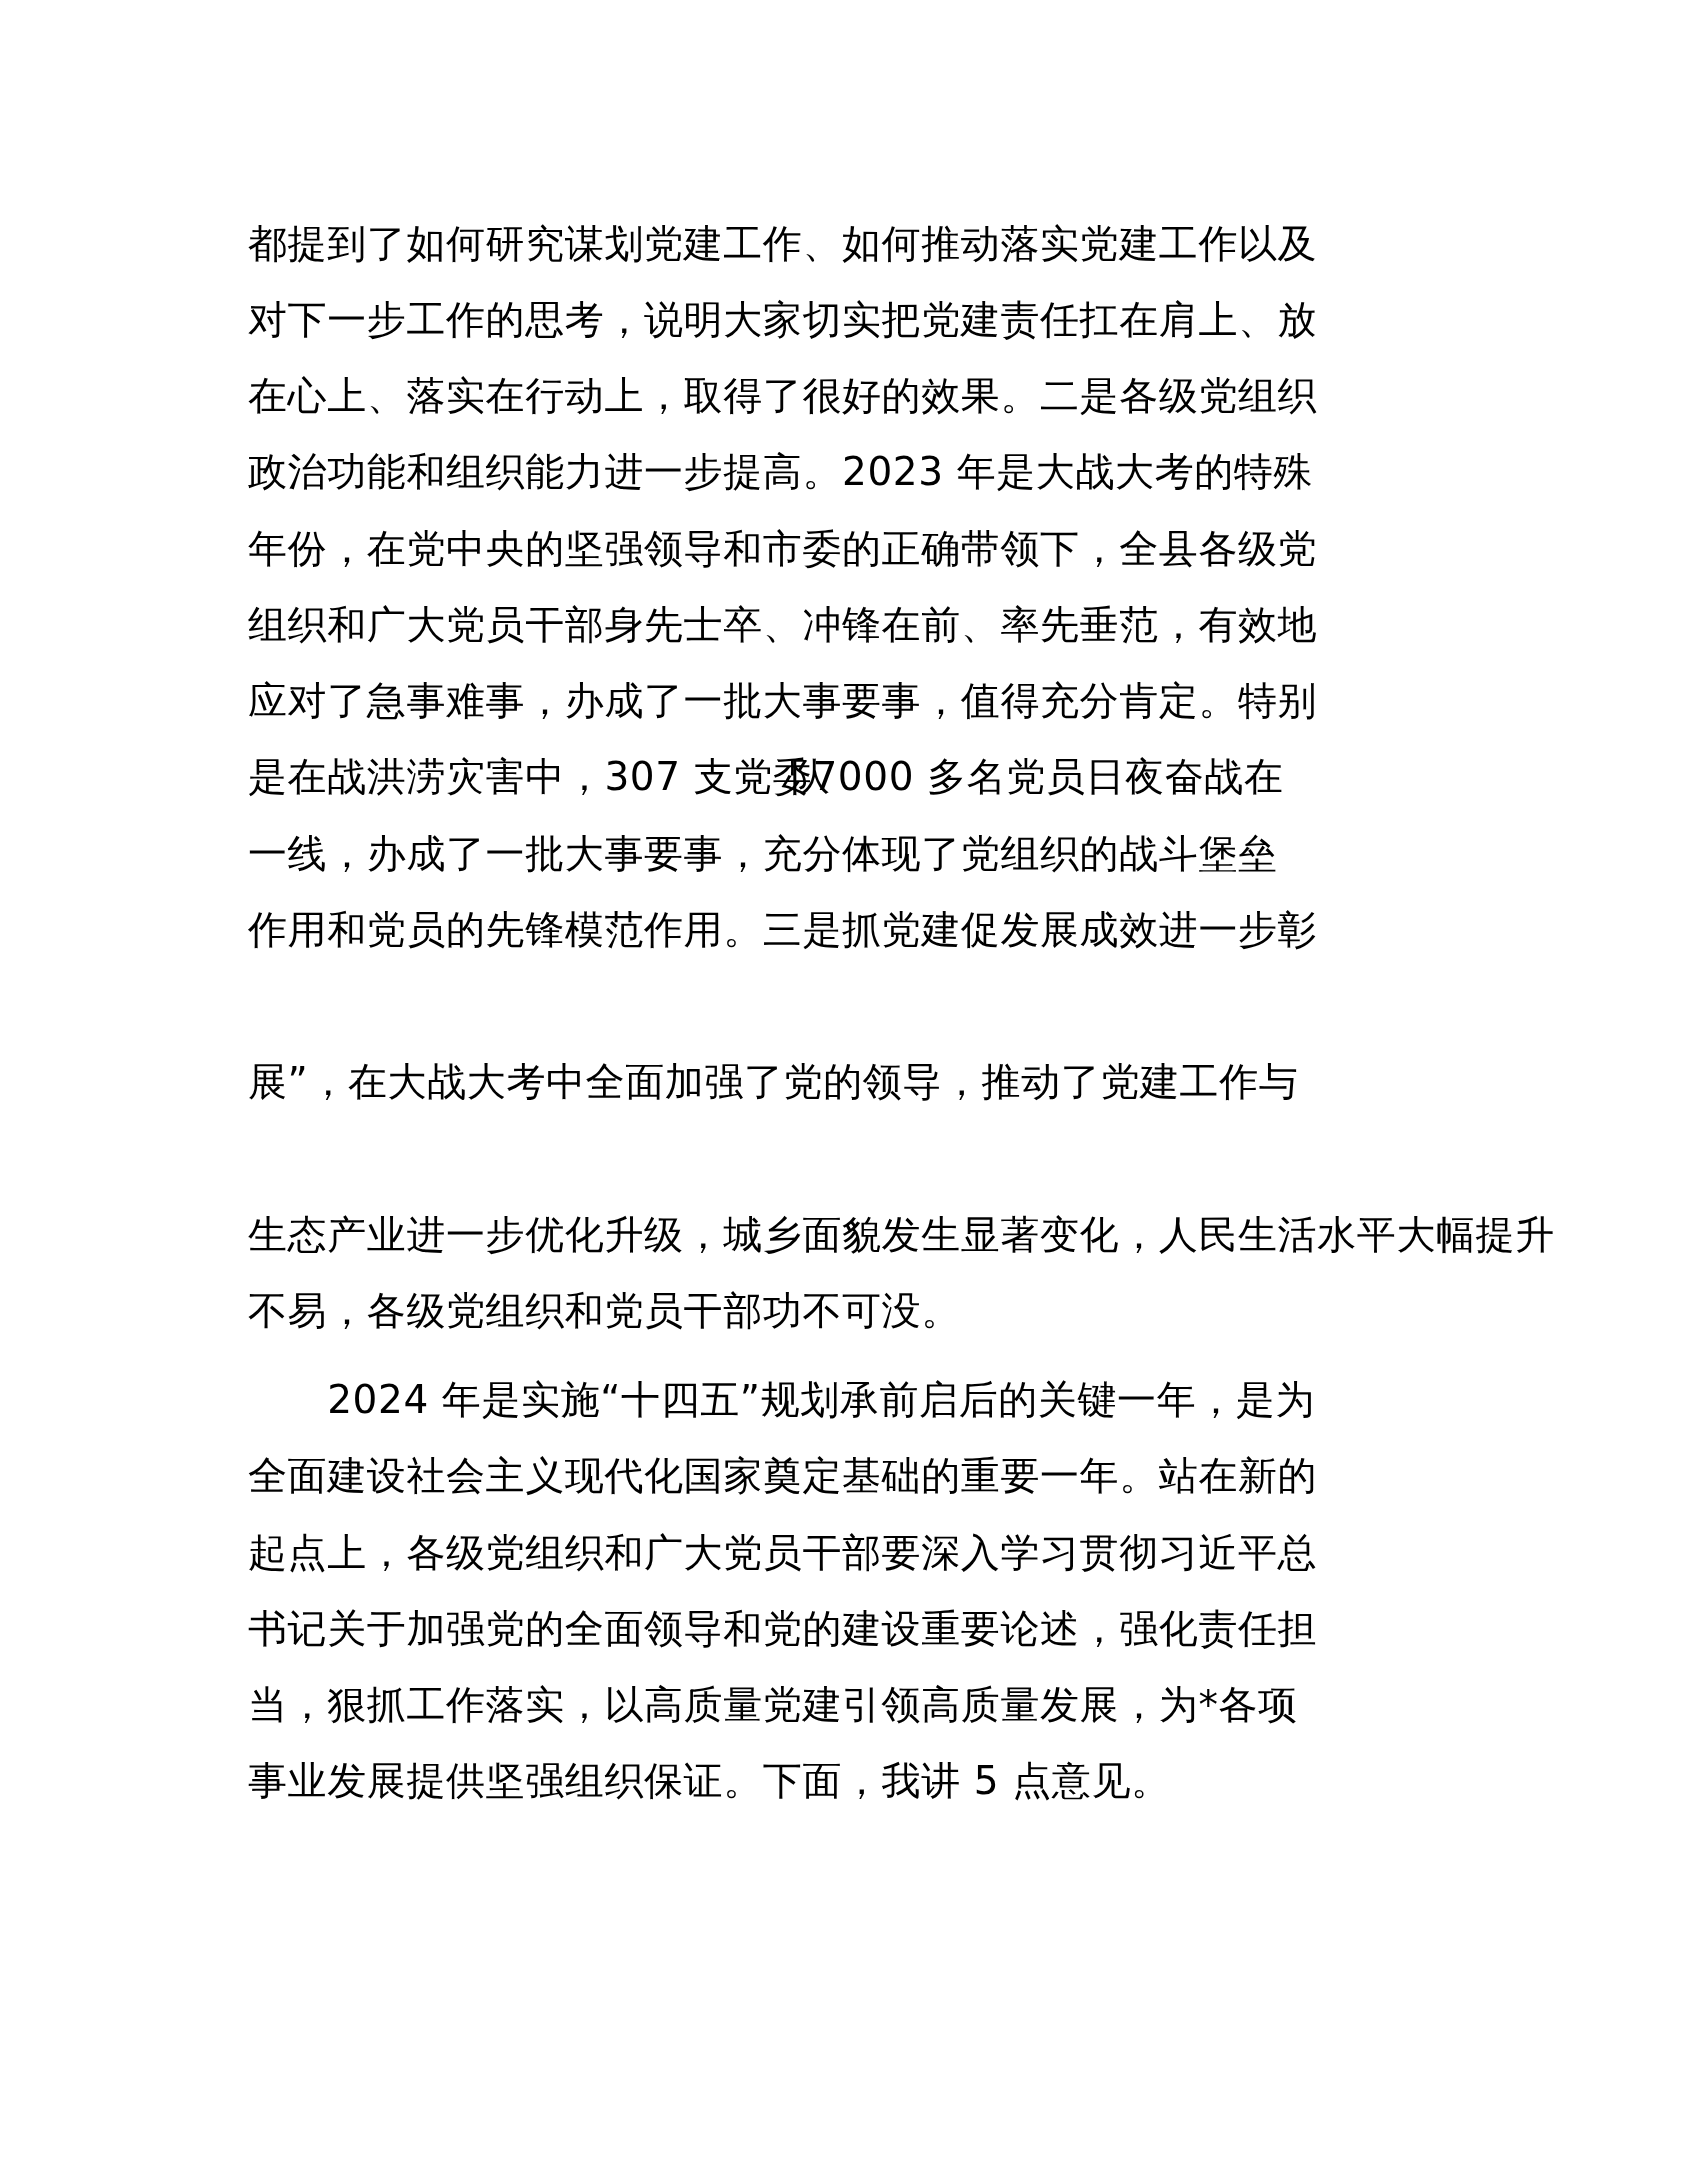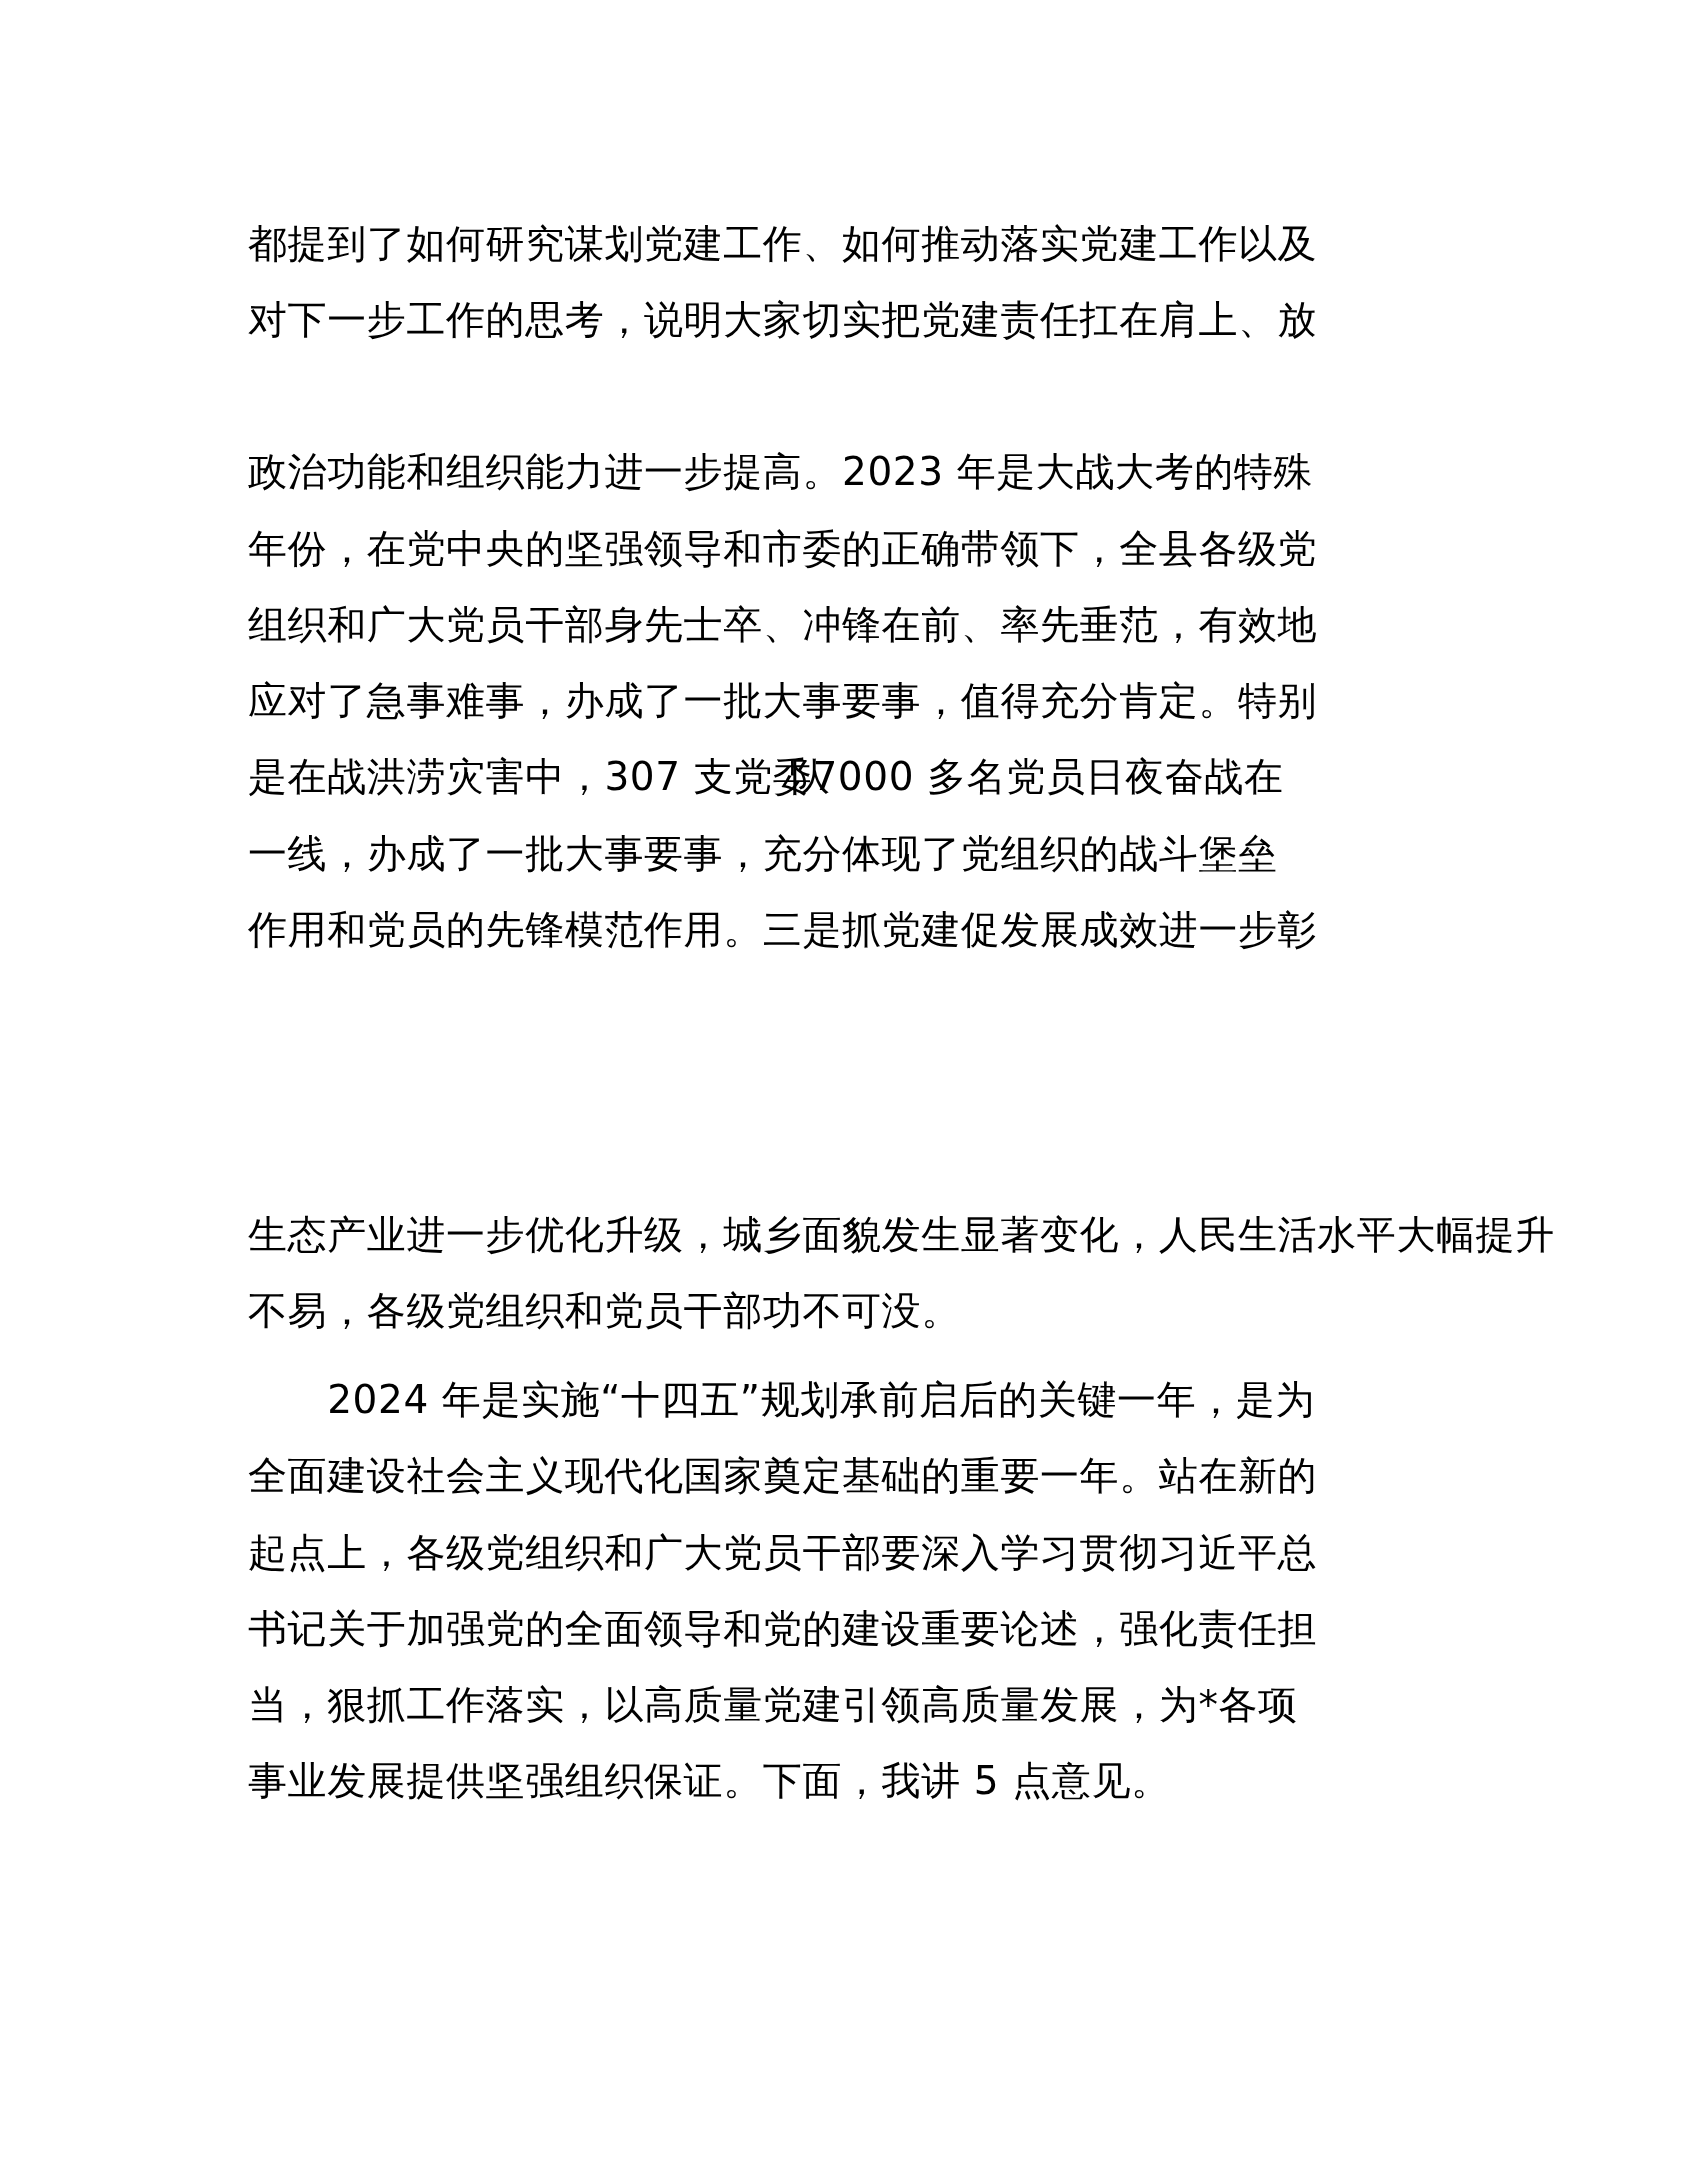--- a/index.html
+++ b/index.html
@@ -13,29 +13,31 @@
   }
   .ovl { position:relative; display:inline-block; }
   .ovl .b { position:absolute; left:18px; top:0; }
 </style>
 </head>
 <body>
 
 <div class="page">
   <div class="line" style="top:220px">都提到了如何研究谋划党建工作、如何推动落实党建工作以及</div>
   <div class="line" style="top:296px">对下一步工作的思考，说明大家切实把党建责任扛在肩上、放</div>
+  <div class="line" style="top:372px">在心上、落实在行动上，取得了很好的效果。二是各级党组织</div>
   <div class="line" style="top:448px">政治功能和组织能力进一步提高。2023 年是大战大考的特殊</div>
   <div class="line" style="top:525px">年份，在党中央的坚强领导和市委的正确带领下，全县各级党</div>
   <div class="line" style="top:677px">应对了急事难事，办成了一批大事要事，值得充分肯定。特别</div>
   <div class="line" style="top:601px">组织和广大党员干部身先士卒、冲锋在前、率先垂范，有效地</div>
   <div class="line" style="top:753px">
     <span>是在战洪涝灾害中，307 支党</span><span class="ovl"><span>委</span><span class="b">队</span></span><span style="">7000 多名党员日夜奋战在</span>
   </div>
   <div class="line" style="top:830px">一线，办成了一批大事要事，充分体现了党组织的战斗堡垒</div>
   <div class="line" style="top:906px">作用和党员的先锋模范作用。三是抓党建促发展成效进一步彰</div>
+  <div class="line" style="top:1058px">展”，在大战大考中全面加强了党的领导，推动了党建工作与</div>
   <div class="line" style="top:1211px">生态产业进一步优化升级，城乡面貌发生显著变化，人民生活水平大幅提升</div>
   <div class="line" style="top:1287px">不易，各级党组织和党员干部功不可没。</div>
 
   <div class="line" style="top:1376px; white-space:pre">　　2024 年是实施“十四五”规划承前启后的关键一年，是为</div>
   <div class="line" style="top:1452px">全面建设社会主义现代化国家奠定基础的重要一年。站在新的</div>
   <div class="line" style="top:1529px">起点上，各级党组织和广大党员干部要深入学习贯彻习近平总</div>
   <div class="line" style="top:1605px">书记关于加强党的全面领导和党的建设重要论述，强化责任担</div>
   <div class="line" style="top:1681px">当，狠抓工作落实，以高质量党建引领高质量发展，为*各项</div>
   <div class="line" style="top:1757px">事业发展提供坚强组织保证。下面，我讲 5 点意见。</div>
 </div>

